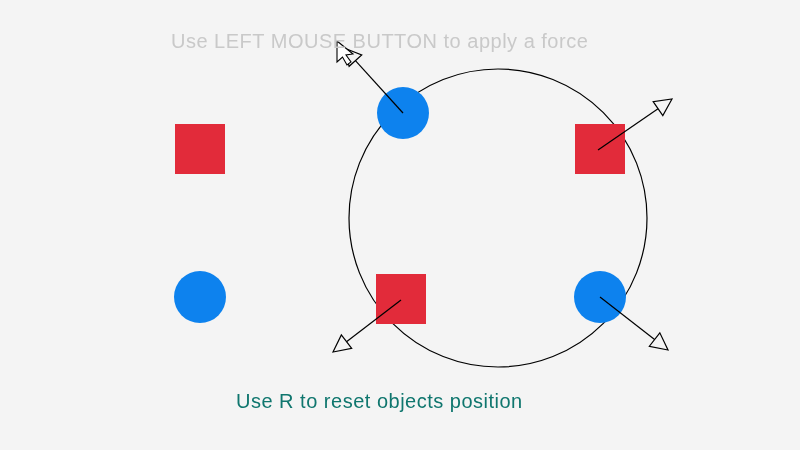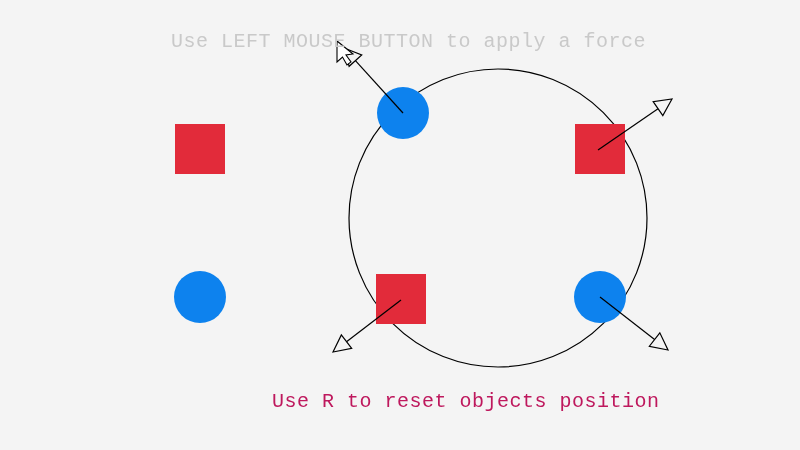--- a/index.html
+++ b/index.html
@@ -19,21 +19,21 @@
   #scene-svg {
     position: absolute;
     left: 0;
     top: 0;
     width: 800px;
     height: 450px;
   }
   .hint-text {
     position: absolute;
     white-space: pre;
-    font-family: Liberation Mono, monospace;
+    font-family: Liberation Sans, sans-serif;
     font-weight: 400;
     letter-spacing: 0.5px;
     user-select: none;
   }
   #hint-top {
     left: 171px;
     top: 30px;
     font-size: 20px;
     color: #c9c9c9;
   }
@@ -90,15 +90,15 @@
       </g>
     </g>
 
     <g>
       <polygon id="cursor-glyph" points="337,41 337,62 342.5,57 347,65 351,62 346,55 353,54" fill="#ffffff" stroke="#000000" stroke-width="1.1"></polygon>
     </g>
   </svg>
 
   <div class="hint-text" id="hint-top" style="color: rgb(201, 201, 201);">Use LEFT MOUSE BUTTON to apply a force</div>
 
-  <div class="hint-text" id="hint-bottom" style="color: #be185d; margin-left: 36px;">Use R to reset objects position</div>
+  <div class="hint-text" id="hint-bottom" style="color: #0f766e;">Use R to reset objects position</div>
 
 </div>
 
 </body></html>

